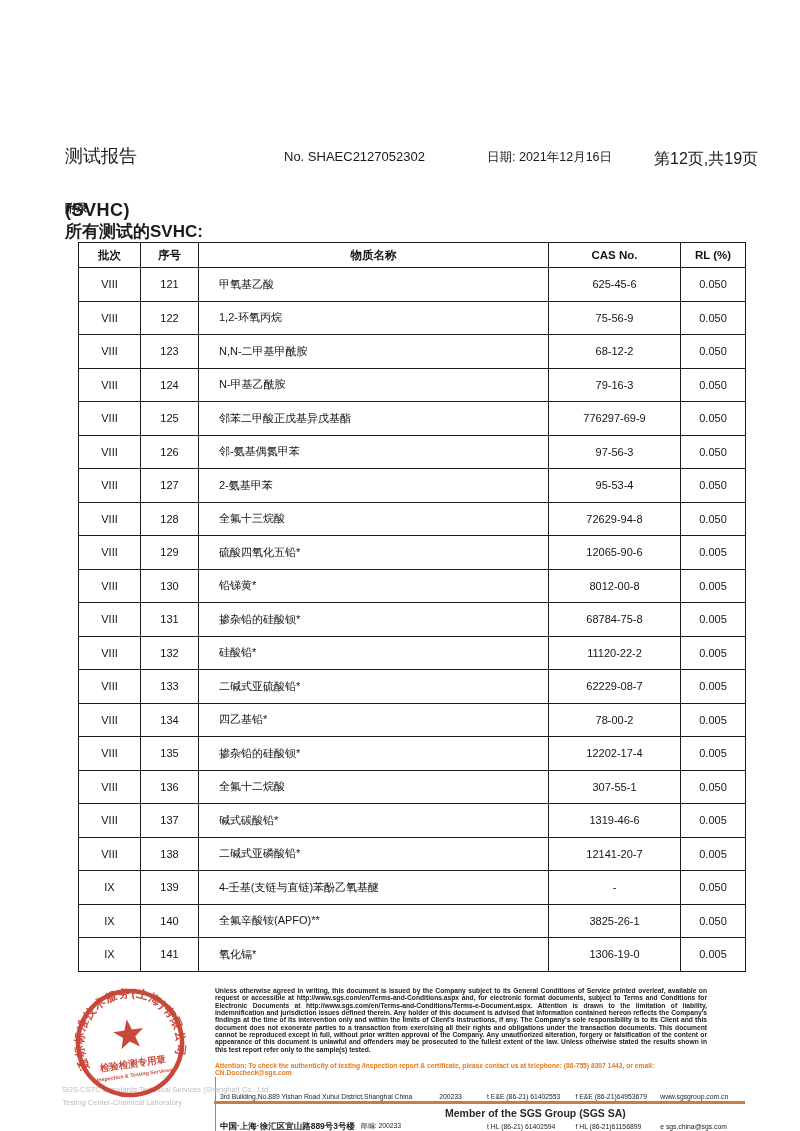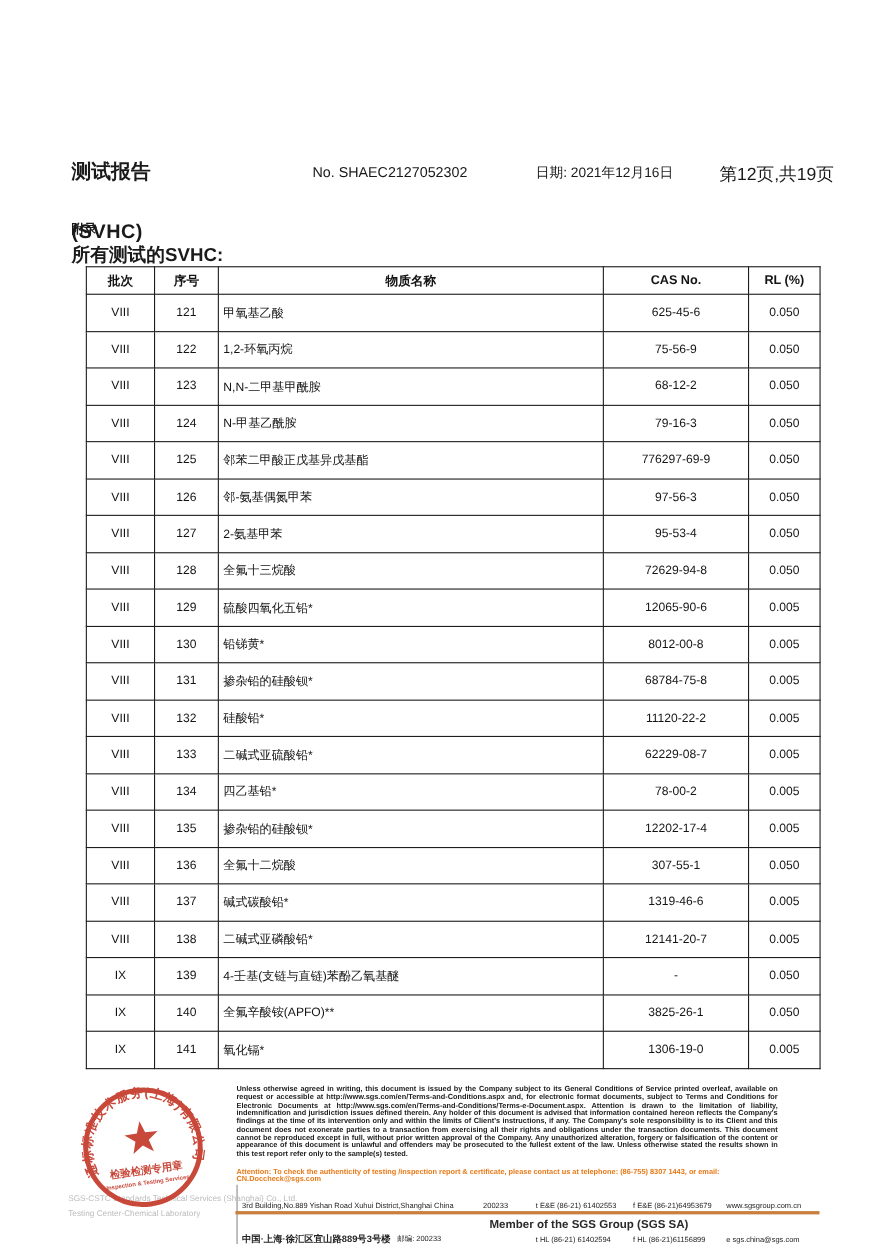--- a/index.html
+++ b/index.html
@@ -13,21 +13,21 @@
   .logo-wrap { position:absolute; left:100px; top:26px; width:140px; height:92px; }
   .logo-text {
     position:absolute; left:2px; top:2px;
     font-size:88px; line-height:76px; font-weight:700; color:#77787b;
     letter-spacing:-3px; transform:scaleX(0.94); transform-origin:left;
   }
   .logo-hline { position:absolute; left:-32px; top:77px; width:172px; height:2px; background:#ecc9a0; }
   .logo-vline { position:absolute; left:117px; top:10px; width:2px; height:82px; background:#ecc9a0; }
 
   
-  .title      { position:absolute; left:65px; top:144px; font-size:18px; font-weight:700; }
+  .title      { position:absolute; left:65px; top:144px; font-size:18px; font-weight:400; }
   .subtitle   { position:absolute; left:65px; top:171px; font-size:18px; font-weight:700; letter-spacing:0.5px;margin-top:29px; }
   .report-no  { position:absolute; left:284px; top:149px; font-size:13px; }
   .date-line  { position:absolute; left:487px; top:149px; font-size:12.5px; }
   .page-line  { position:absolute; left:654px; top:149px; font-size:16px; }
   .appendix   { position:absolute; left:65px; top:201px; font-size:11.5px; font-weight:700; }
   .section-heading { position:absolute; left:65px; top:220px; font-size:17px; font-weight:700; }
 
   
   .svhc-table {
     position:absolute; left:78px; top:242px; width:667px;
@@ -37,21 +37,21 @@
   .svhc-table col.c-no    { width:58px; }
   .svhc-table col.c-name  { width:350px; }
   .svhc-table col.c-cas   { width:132px; }
   .svhc-table col.c-rl    { width:65px; }
   .svhc-table th, .svhc-table td {
     border:1.6px solid #1c1c1c; text-align:center; vertical-align:middle;
     padding:0 2px; color:#141414;
   }
   .svhc-table thead th { height:25px; font-size:11.5px; font-weight:700;margin-left:24px; }
   .svhc-table tbody td { height:33.5px; font-weight:400; }
-  .svhc-table tbody td.cell-name { text-align:left; padding-left:4px; }
+  .svhc-table tbody td.cell-name { text-align:left; padding-left:20px; }
 
   
   .gray-co { position:absolute; left:62px; color:#bcbcbc; font-size:7.5px; z-index:1; }
   .gray-co.l1 { top:1085px; }
   .gray-co.l2 { top:1098px; }
 
   .stamp { position:absolute; left:70px; top:983px; width:120px; height:120px;
            transform:rotate(-8deg); opacity:0.92; z-index:2; }
 
   .disclaimer {

